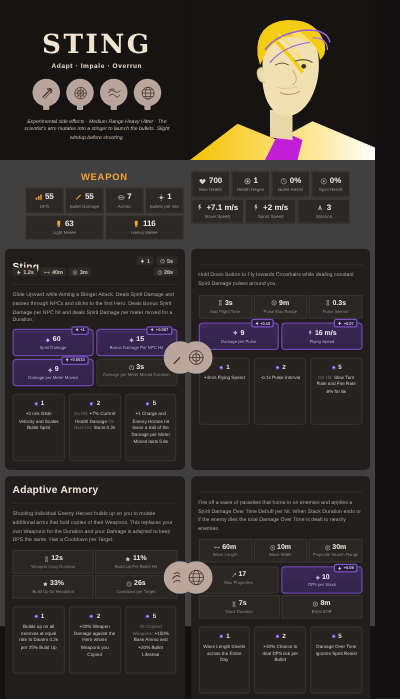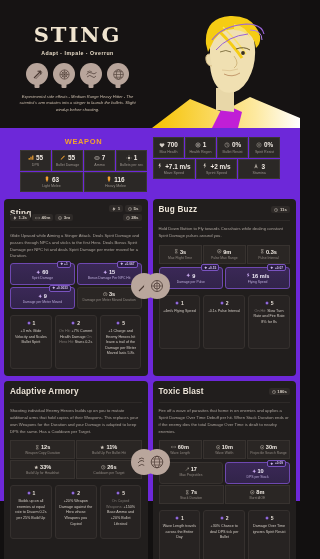--- a/index.html
+++ b/index.html
@@ -2,21 +2,21 @@
 <html><head>
 <meta charset="utf-8">
 <style>
   * { box-sizing: border-box; margin: 0; padding: 0; }
   html, body {
     width: 300px; height: 559px;
     background: #121010;
     font-family: "Liberation Sans", sans-serif;
     overflow: hidden;
   }
-  .page { width: 300px; height: 501px; position: relative; background: #6d28d9; }
+  .page { width: 300px; height: 501px; position: relative; background: #404040; }
 
   
   .hero-header {
     position: relative; height: 128px; width: 300px;
     background: #161313; overflow: hidden;
   }
   .hero-left {
     position: absolute; left: 0; top: 0; width: 155px; height: 128px;
     display: flex; flex-direction: column; align-items: center;
     padding-top: 24px;
@@ -536,30 +536,20 @@
     </div>
 
     <div class="ability-card">
       <div class="emblem em-b">
         <svg width="16" height="16" viewBox="0 0 16 16">
             <circle cx="8" cy="8" r="5.5" stroke="#4a3a33" stroke-width="0.8" fill="none"></circle>
             <circle cx="8" cy="8" r="3" stroke="#4a3a33" stroke-width="0.8" fill="none"></circle>
             <path d="M8 2.5 L8 13.5 M2.5 8 L13.5 8" stroke="#4a3a33" stroke-width="0.6"></path>
           </svg>
       </div>
-      <div class="ac-head">
-        <div class="ac-title">Bug Buzz</div>
-        <div class="chip">
-            <svg width="4" height="4" viewBox="0 0 8 8">
-              <circle cx="4" cy="4" r="3.2" stroke="#cfc7bd" stroke-width="0.8" fill="none"></circle>
-              <path d="M4 2 L4 4 L5.6 4.8" stroke="#cfc7bd" stroke-width="0.7" fill="none"></path>
-            </svg>
-            <span>11s</span>
-          </div>
-      </div>
       <div class="ac-desc">Hold Down Button to Fly towards Crosshairs while dealing constant Spirit Damage pulses around you.</div>
 
       <div class="ac-stats">
         <div class="ac-stat">
           <div class="v">
               <svg width="4.5" height="4.5" viewBox="0 0 8 8">
                 <path d="M2 0.8 L6 0.8 M2 7.2 L6 7.2 M2.4 0.8 Q2.4 4 4 4 Q5.6 4 5.6 0.8 M2.4 7.2 Q2.4 4 4 4 Q5.6 4 5.6 7.2" stroke="#cfc7bd" stroke-width="0.7" fill="none"></path>
               </svg>
               <span>3s</span>
             </div>
@@ -743,30 +733,20 @@
     </div>
 
     <div class="ability-card">
       <div class="emblem em-d">
         <svg width="16" height="16" viewBox="0 0 16 16">
             <circle cx="8" cy="8" r="5.8" stroke="#4a3a33" stroke-width="0.8" fill="none"></circle>
             <ellipse cx="8" cy="8" rx="2.6" ry="5.8" stroke="#4a3a33" stroke-width="0.7" fill="none"></ellipse>
             <path d="M2.2 8 L13.8 8 M3.3 5 L12.7 5 M3.3 11 L12.7 11" stroke="#4a3a33" stroke-width="0.6"></path>
           </svg>
       </div>
-      <div class="ac-head">
-        <div class="ac-title">Toxic Blast</div>
-        <div class="chip">
-            <svg width="4" height="4" viewBox="0 0 8 8">
-              <circle cx="4" cy="4" r="3.2" stroke="#cfc7bd" stroke-width="0.8" fill="none"></circle>
-              <path d="M4 2 L4 4 L5.6 4.8" stroke="#cfc7bd" stroke-width="0.7" fill="none"></path>
-            </svg>
-            <span>180s</span>
-          </div>
-      </div>
       <div class="ac-desc">Fire off a wave of parasites that home in on enemies and applies a Spirit Damage Over Time Debuff per hit. When Stack Duration ends or if the enemy dies the total Damage Over Time is dealt to nearby enemies.</div>
 
       <div class="ac-stats">
         <div class="ac-stat">
           <div class="v">
               <svg width="5" height="4" viewBox="0 0 10 8">
                 <path d="M0.5 4 L9.5 4 M0.5 4 L2.5 2.5 M0.5 4 L2.5 5.5 M9.5 4 L7.5 2.5 M9.5 4 L7.5 5.5" stroke="#cfc7bd" stroke-width="0.7" fill="none"></path>
               </svg>
               <span>60m</span>
             </div>

